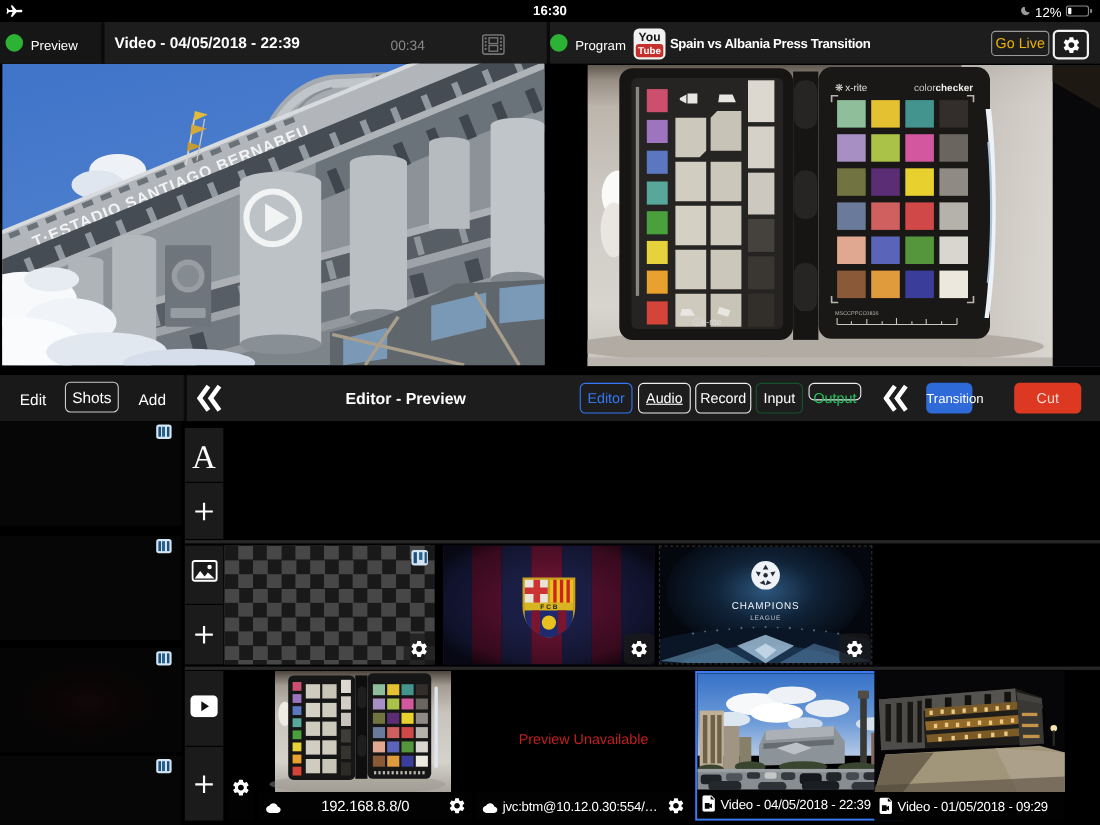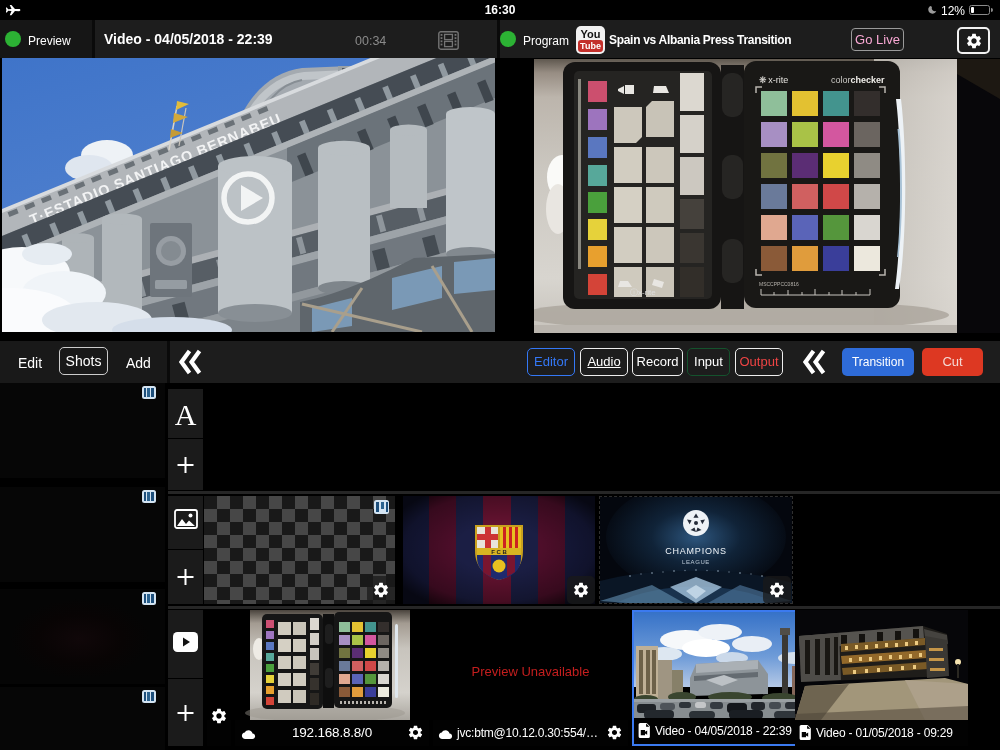--- a/index.html
+++ b/index.html
@@ -62,21 +62,21 @@
 
   <div class="abs" style="left:500px;top:0;width:500px;height:38px;background:#1d1d1d;"></div>
   <div class="abs" style="left:500px;top:11px;width:16px;height:16px;border-radius:50%;background:#2cb234;"></div>
   <div class="abs white" style="left:523px;top:14px;font-size:12px;">Program</div>
 
   <div class="abs" style="left:576px;top:6px;width:29px;height:28px;background:#f1f1f1;border-radius:5px;">
     <div class="abs" style="left:0;right:0;top:2px;text-align:center;font-size:11px;font-weight:bold;color:#111;">You</div>
     <div class="abs" style="left:2px;top:14px;width:25px;height:12px;background:#c4302b;border-radius:3px;text-align:center;font-size:9px;font-weight:bold;color:#fff;line-height:12px;">Tube</div>
   </div>
   <div class="abs white" style="left:609px;top:13px;font-size:12px;letter-spacing:-.3px;font-weight:bold;">Spain vs Albania Press Transition</div>
-  <div class="abs" style="left:851px;top:8px;width:53px;height:23px;border:1.5px solid #9a9a9a;border-radius:4px;color:#f9a8d4;font-size:13px;text-align:center;line-height:22px;">Go Live</div>
+  <div class="abs" style="left:901px;top:8px;width:53px;height:23px;border:1.5px solid #9a9a9a;border-radius:4px;color:#eab308;font-size:13px;text-align:center;line-height:22px;">Go Live</div>
   <div class="abs" style="left:957px;top:7px;width:33px;height:27px;border:2px solid #f2f2f2;border-radius:5px;">
     <svg class="abs" style="left:6px;top:3px;" width="18" height="18" viewBox="0 0 24 24" fill="#fff">
         <use href="#gearp"></use>
       </svg>
   </div>
 </div>
 
 <div class="abs" style="left:0;top:58px;width:1000px;height:283px;background:#000;">
   <svg class="abs" style="left:2px;top:0;" width="493" height="274" viewBox="0 0 493 274">
     <defs>
@@ -432,30 +432,31 @@
 <div class="abs" style="left:0;top:341px;width:1000px;height:42px;background:#0a0a0a;">
   <div class="abs" style="left:0;top:0;width:167px;height:42px;background:#191919;"></div>
   <div class="abs" style="left:170px;top:0;width:830px;height:42px;background:#1d1d1d;"></div>
   <div class="abs white" style="left:18px;top:14px;font-size:14px;">Edit</div>
   <div class="abs" style="left:59px;top:6px;width:49px;height:28px;border:1px solid #ccc;border-radius:5px;color:#fff;font-size:14px;text-align:center;line-height:26px;">Shots</div>
   <div class="abs white" style="left:126px;top:14px;font-size:14px;">Add</div>
   <svg class="abs" style="left:179px;top:8px;" width="23" height="26" viewBox="0 0 23 26" fill="none" stroke="#fff" stroke-width="4.2">
     <path d="M10.5 2 L2.5 13 L10.5 24"></path>
       <path d="M20.5 2 L12.5 13 L20.5 24"></path>
   </svg>
+  <div class="abs white" style="left:314px;top:14px;width:200px;font-size:14.5px;font-weight:bold;white-space:nowrap;">Editor - Preview</div>
   <div class="abs" style="left:527px;top:7px;width:48px;height:28px;border:1px solid #3478f6;border-radius:5px;color:#3478f6;font-size:13px;text-align:center;line-height:26px;">Editor</div>
   <div class="abs" style="left:580px;top:7px;width:48px;height:28px;border:1px solid #eee;border-radius:5px;color:#fff;font-size:13px;text-align:center;line-height:26px;text-decoration:underline;">Audio</div>
   <div class="abs" style="left:632px;top:7px;width:51px;height:28px;border:1px solid #eee;border-radius:5px;color:#fff;font-size:13px;text-align:center;line-height:26px;">Record</div>
   <div class="abs" style="left:687px;top:7px;width:43px;height:28px;border:1px solid #14532d;border-radius:5px;color:#fff;font-size:13px;text-align:center;line-height:26px;">Input</div>
-  <div class="abs" style="left:735px;top:7px;width:48px;height:28px;border:1px solid #eee;border-radius:5px;color:#ef4444;font-size:13px;text-align:center;line-height:26px;">Output</div>
+  <div class="abs" style="left:735px;top:7px;width:48px;height:16px;border:1px solid #eee;border-radius:5px;color:#22c55e;font-size:13px;text-align:center;line-height:26px;">Output</div>
   <svg class="abs" style="left:803px;top:8px;" width="23" height="26" viewBox="0 0 23 26" fill="none" stroke="#fff" stroke-width="4.2">
     <path d="M10.5 2 L2.5 13 L10.5 24"></path>
       <path d="M20.5 2 L12.5 13 L20.5 24"></path>
   </svg>
-  <div class="abs" style="left:842px;top:7px;width:72px;height:28px;background:#2e6bd8;border-radius:5px;color:#fff;font-size:12px;text-align:center;line-height:28px;">Transition</div>
+  <div class="abs" style="left:842px;top:7px;width:42px;height:28px;background:#2e6bd8;border-radius:5px;color:#fff;font-size:12px;text-align:center;line-height:28px;">Transition</div>
   <div class="abs" style="left:922px;top:7px;width:61px;height:28px;background:#dd3822;border-radius:5px;color:#f5d9d4;font-size:13px;text-align:center;line-height:28px;">Cut</div>
 </div>
 
 <div class="abs" style="left:0;top:383px;width:1000px;height:367px;background:#000;">
 
   <div class="abs sideThumb" style="left:0;top:0;"></div>
   <div class="abs sideThumb" style="left:0;top:104px;"></div>
   <div class="abs sideThumb" style="left:0;top:206px;background:radial-gradient(70px 40px at 80px 50px,#100709 0%,#080404 60%,#050505 100%);"></div>
   <div class="abs sideThumb" style="left:0;top:304px;height:63px;"></div>
 

